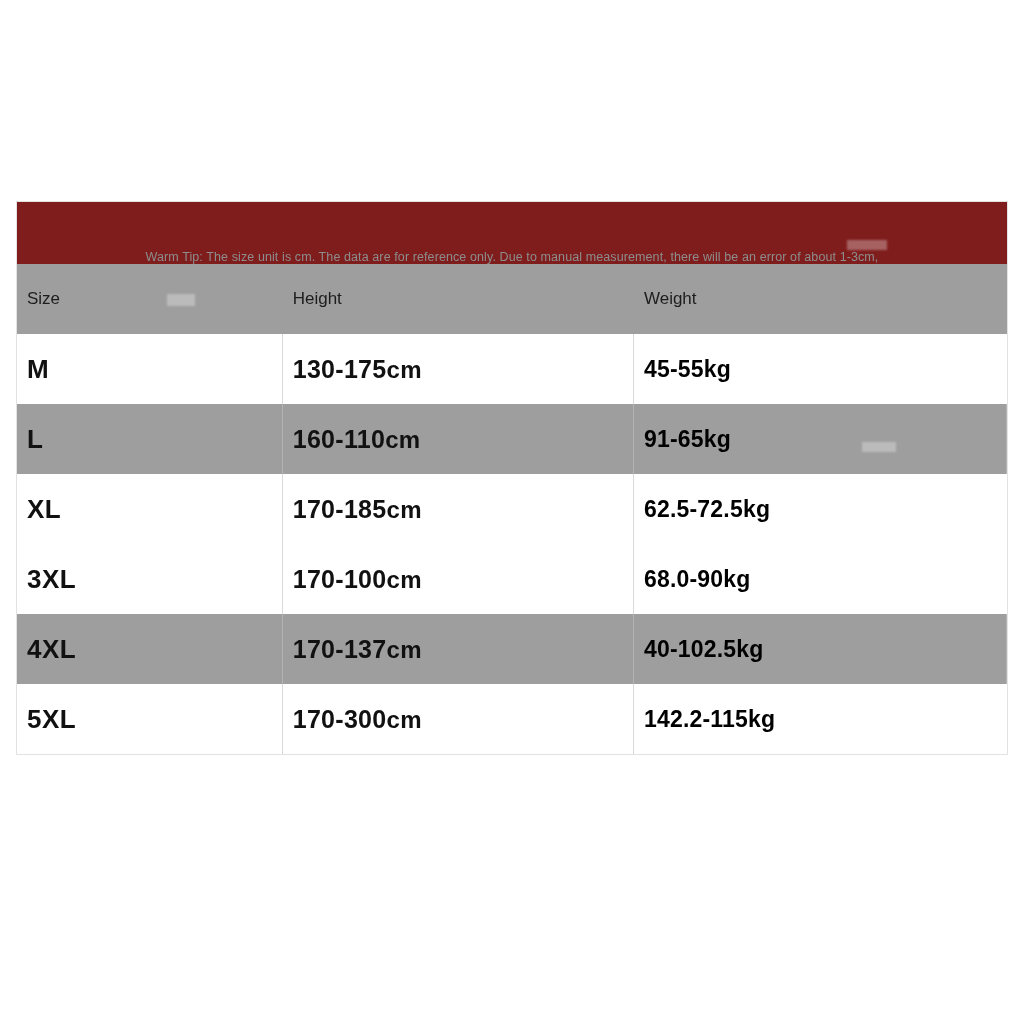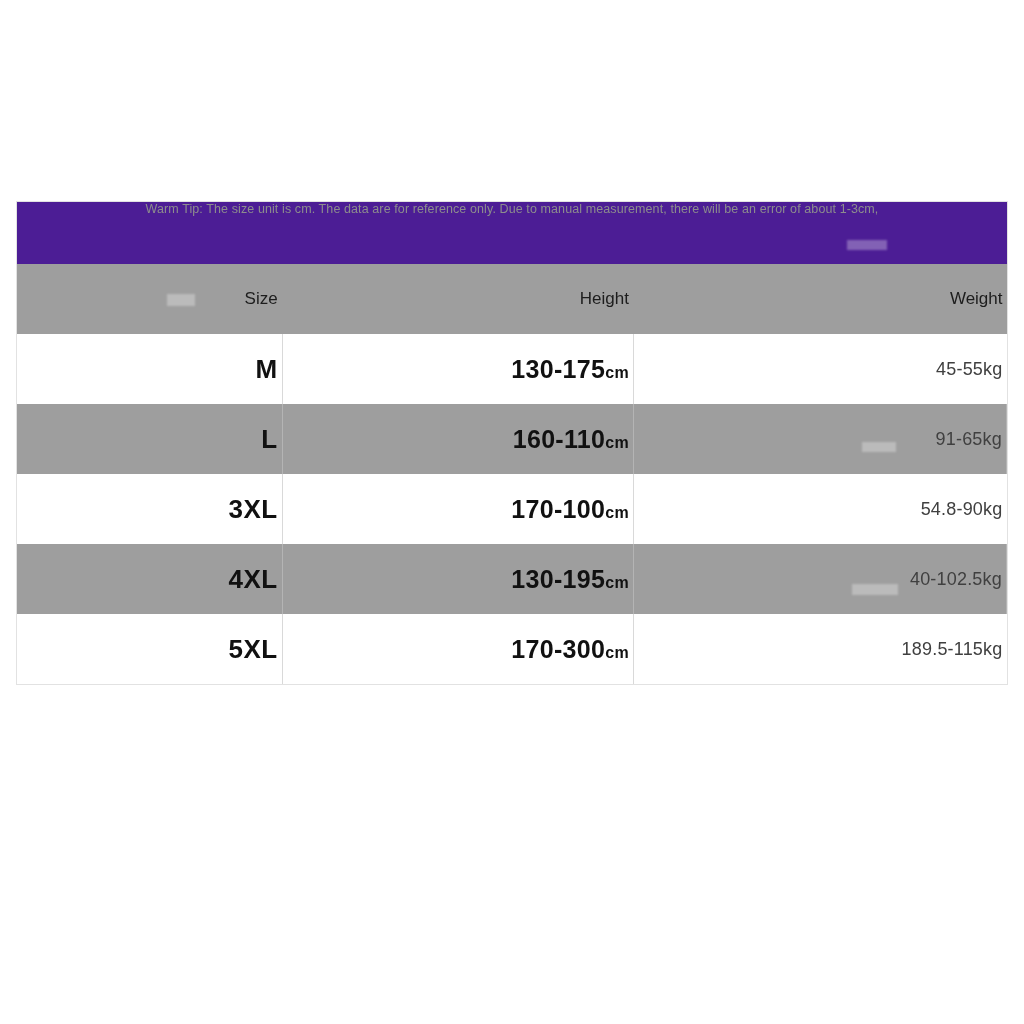--- a/index.html
+++ b/index.html
@@ -26,23 +26,23 @@
     position: absolute;
     left: 16px;
     top: 201px;
     width: 992px;
     border: 1px solid #e2e2e2;
     box-sizing: border-box;
   }
 
   .tip-row {
     height: 62px;
-    background: #4c1d95;
+    background: #7f1d1d;
     display: flex;
-    align-items: flex-start;
+    align-items: flex-end;
     justify-content: center;
     box-sizing: border-box;
   }
   .tip-text {
     font-size: 12.5px;
     color: #8d8d8d;
     letter-spacing: 0.1px;
     text-align: center;
     padding: 0 20px;
     font-weight: 400;
@@ -53,23 +53,23 @@
     border-collapse: collapse;
     table-layout: fixed;
   }
 
   .chart-table col.c-size   { width: 26.8%; }
   .chart-table col.c-height { width: 35.5%; }
   .chart-table col.c-weight { width: 37.7%; }
 
   .chart-table th,
   .chart-table td {
-    text-align: right;
+    text-align: left;
     vertical-align: middle;
-    padding: 4px;
+    padding: 10px;
     border: none;
   }
 
   .chart-table thead tr {
     height: 70px;
     background: #9e9e9e;
   }
   .chart-table thead th {
     font-size: 17px;
     font-weight: 400;
@@ -96,27 +96,27 @@
     color: #111111;
     letter-spacing: 0.5px;
   }
   .cell-height {
     font-size: 25px;
     font-weight: 700;
     color: #111111;
     letter-spacing: 0.3px;
   }
   .cell-height .unit {
-    font-size: 16px;
+    font-size: 24px;
     font-weight: 700;
   }
   .cell-weight {
-    font-size: 18px;
-    font-weight: 400;
-    color: #404040;
+    font-size: 23px;
+    font-weight: 700;
+    color: #000000;
     letter-spacing: 0.2px;
   }
 
   
   .speck {
     position: absolute;
     pointer-events: none;
     opacity: 0.30;
     background: #ffffff;
     filter: blur(1px);
@@ -153,38 +153,43 @@
           <td class="cell-height"><span>130-175</span><span class="unit">cm</span></td>
           <td class="cell-weight">45-55kg</td>
         </tr>
 
         <tr class="even">
           <td class="cell-size">L</td>
           <td class="cell-height"><span>160-110</span><span class="unit">cm</span></td>
           <td class="cell-weight">91-65kg</td>
         </tr>
 
+        <tr class="odd">
+          <td class="cell-size">XL</td>
+          <td class="cell-height"><span>170-185</span><span class="unit">cm</span></td>
+          <td class="cell-weight">62.5-72.5kg</td>
+        </tr>
 
 
         <tr class="odd">
           <td class="cell-size">3XL</td>
           <td class="cell-height"><span>170-100</span><span class="unit">cm</span></td>
-          <td class="cell-weight">54.8-90kg</td>
+          <td class="cell-weight">68.0-90kg</td>
         </tr>
 
         <tr class="even">
           <td class="cell-size">4XL</td>
-          <td class="cell-height"><span>130-195</span><span class="unit">cm</span></td>
+          <td class="cell-height"><span>170-137</span><span class="unit">cm</span></td>
           <td class="cell-weight">40-102.5kg</td>
         </tr>
 
         <tr class="odd">
           <td class="cell-size">5XL</td>
           <td class="cell-height"><span>170-300</span><span class="unit">cm</span></td>
-          <td class="cell-weight">189.5-115kg</td>
+          <td class="cell-weight">142.2-115kg</td>
         </tr>
 
       </tbody>
     </table>
 
     <div class="speck" style="left:150px; top:92px; width:28px; height:12px;"></div>
     <div class="speck" style="left:830px; top:38px; width:40px; height:10px;"></div>
     <div class="speck" style="left:845px; top:240px; width:34px; height:10px;"></div>
     <div class="speck" style="left:860px; top:312px; width:30px; height:9px;"></div>
     <div class="speck" style="left:835px; top:382px; width:46px; height:11px;"></div>

